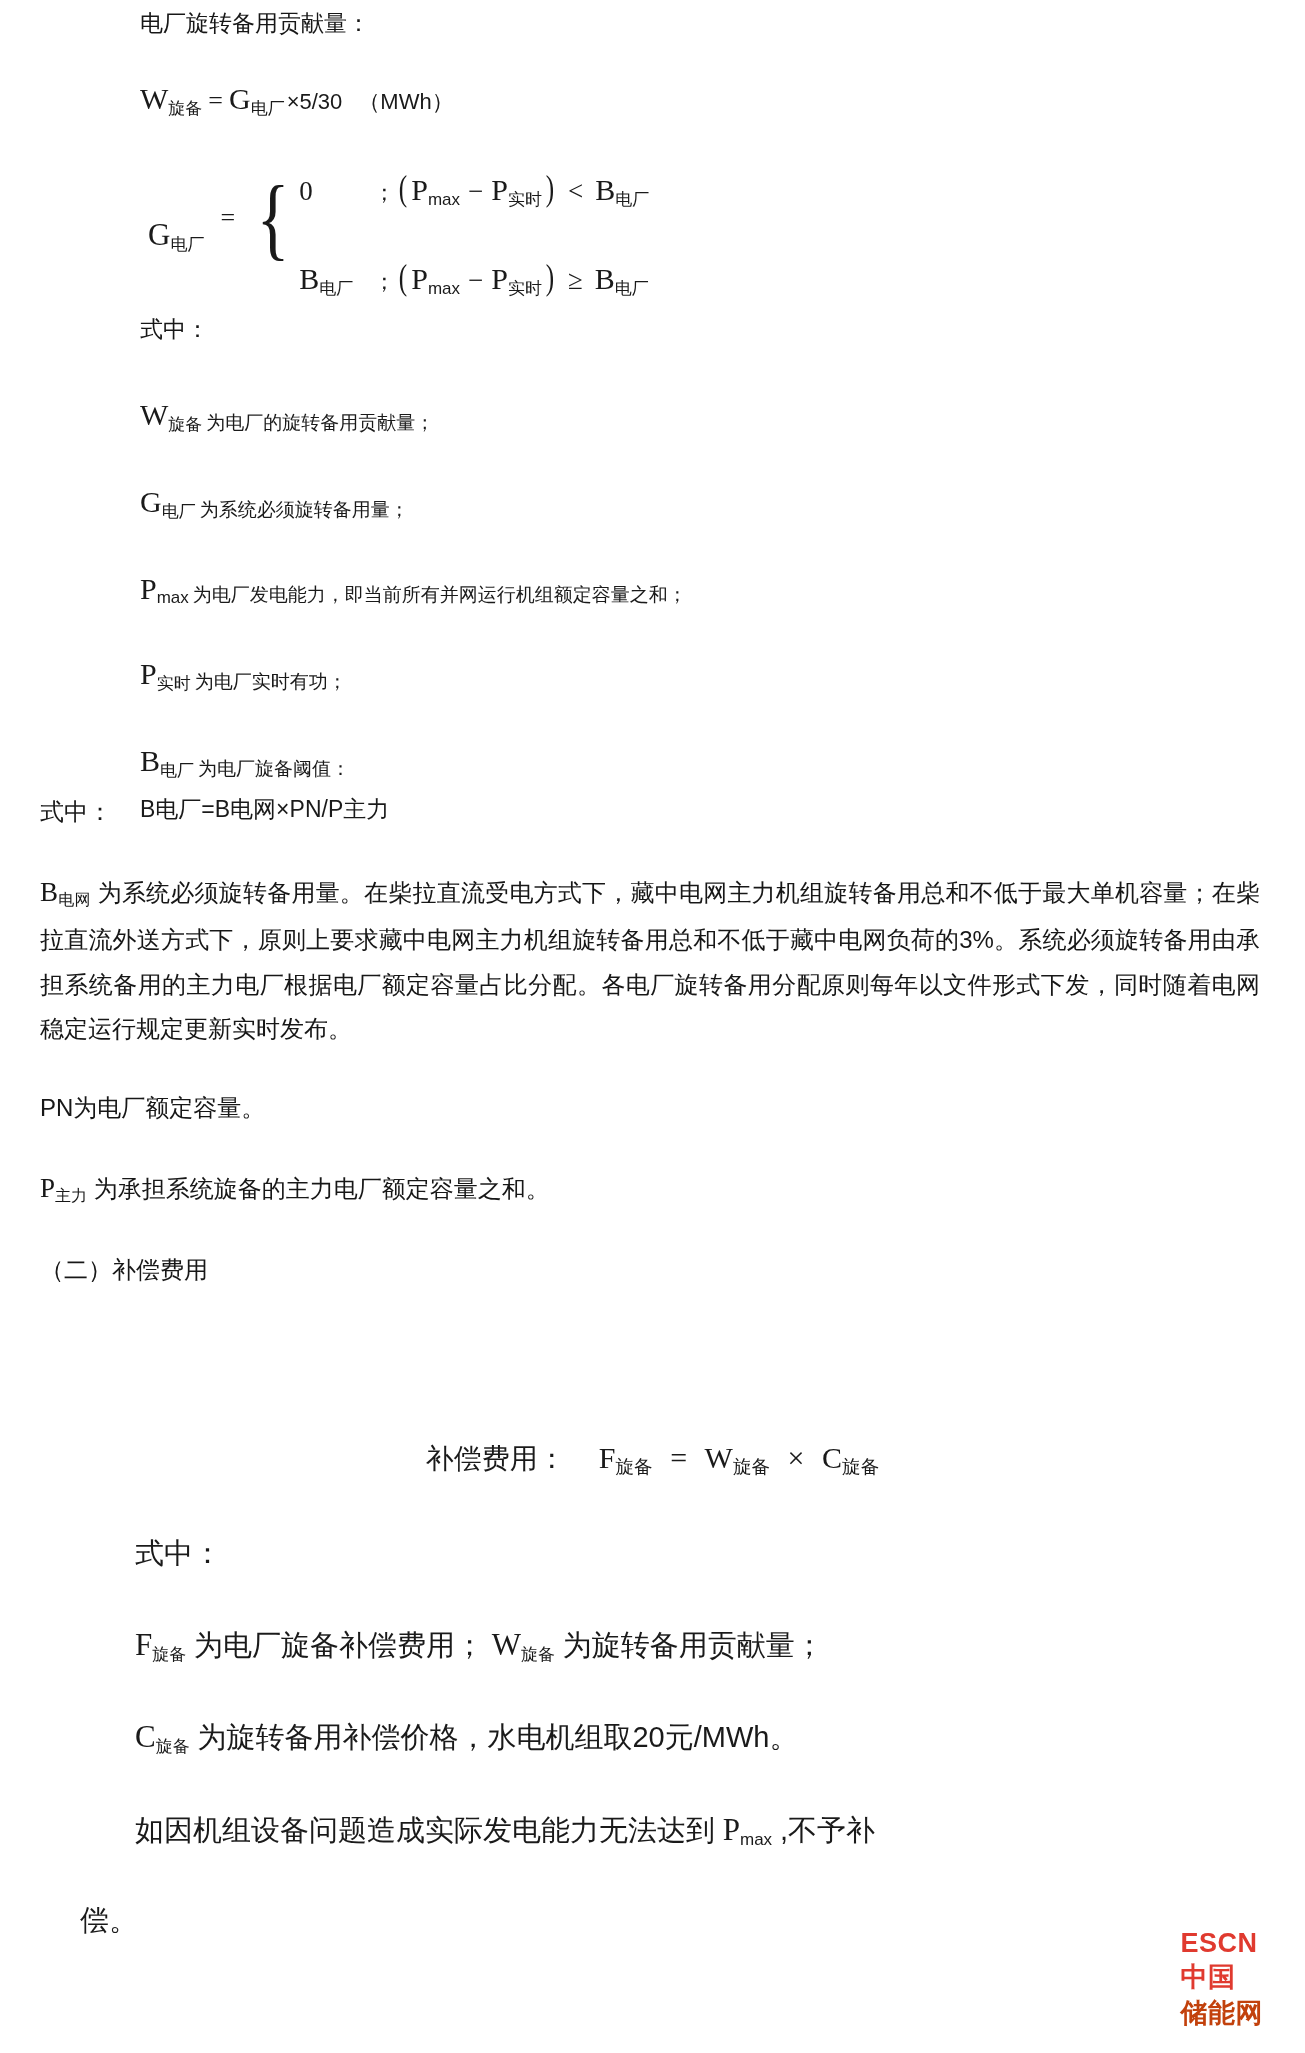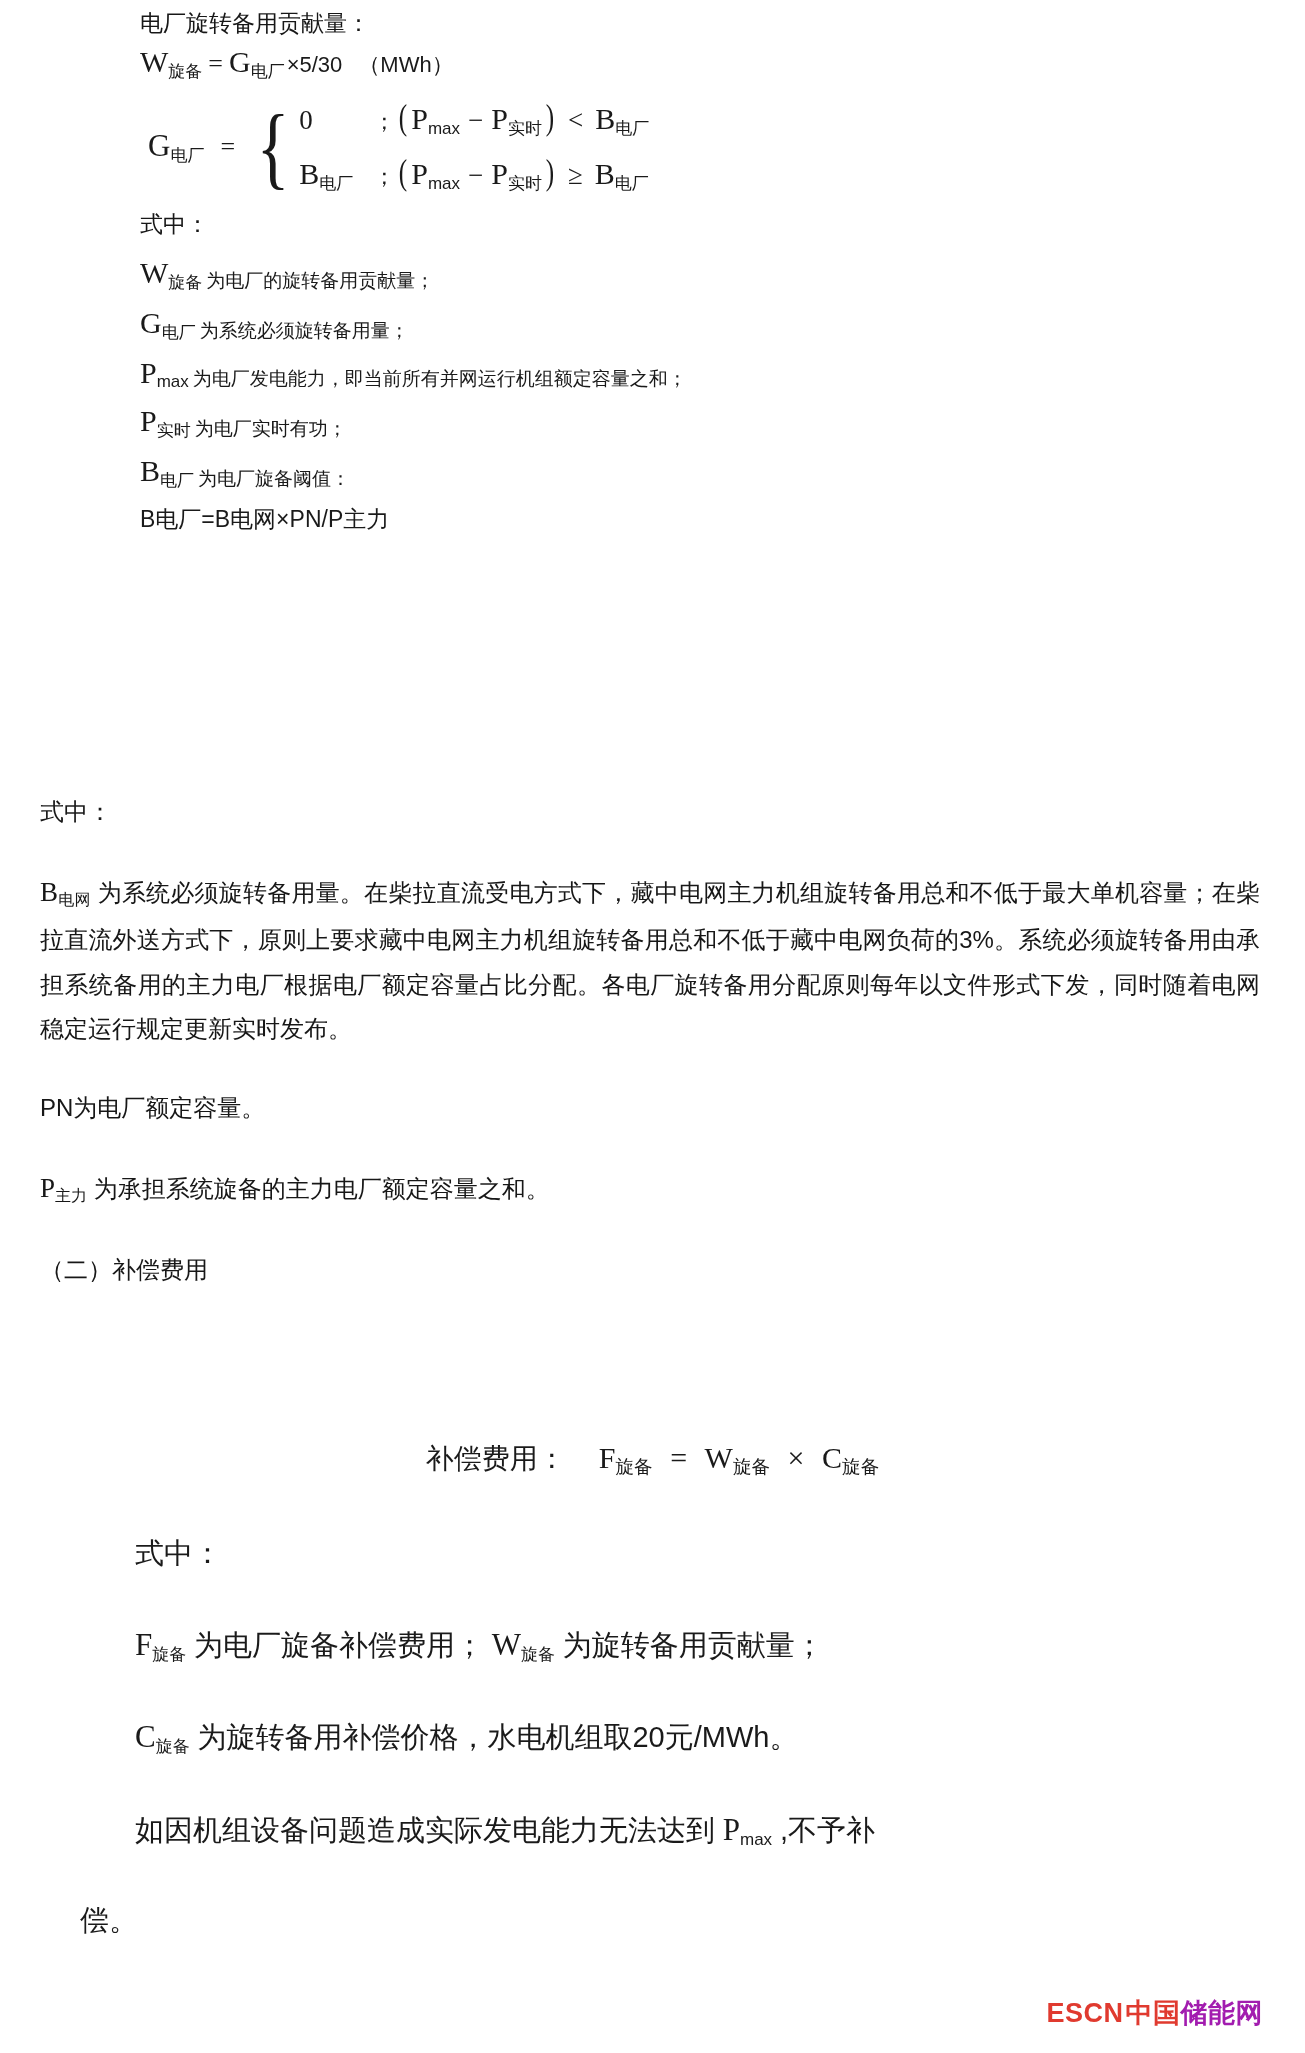--- a/index.html
+++ b/index.html
@@ -49,20 +49,21 @@
     margin-top: 6px;
     font-size: 28px;
     display: flex;
     align-items: baseline;
     gap: 2px;
     white-space: nowrap;
   }
   .var {
     font-family: "Liberation Serif", serif;
     font-size: 30px;
+    margin-top: 37px;
   }
   .var .sub {
     font-family: "Liberation Sans", sans-serif;
     font-size: 17px;
     vertical-align: -0.30em;
   }
   .eqsym { font-size: 26px; padding: 0 4px; font-family: "Liberation Serif", serif; }
   .units { font-size: 22px; font-family: "Liberation Sans", sans-serif; }
 
   
@@ -180,29 +181,30 @@
   .lower-last {
     padding-left: 40px;
   }
 
   
   .logo {
     position: absolute;
     right: 42px;
     bottom: 22px;
     display: flex;
-    align-items: center;
+    align-items: flex-start;
     font-size: 27px;
     font-weight: bold;
     letter-spacing: 0.5px;
     white-space: nowrap;
+    flex-direction: column;
   }
   .logo .escn { color: #e03a2f; margin-right: 2px; font-family: "Liberation Sans", sans-serif; }
   .logo .cn1 { color: #e03a2f; font-family: "Liberation Sans", sans-serif; }
-  .logo .cn2 { color: #a21caf; font-family: Liberation Mono, monospace; }
+  .logo .cn2 { color: #c2410c; font-family: Liberation Mono, monospace; }
 </style>
 </head>
 <body>
 
 <div class="page">
 
   <div class="block-top">
 
     <div class="label-line">电厂旋转备用贡献量：</div>
 

